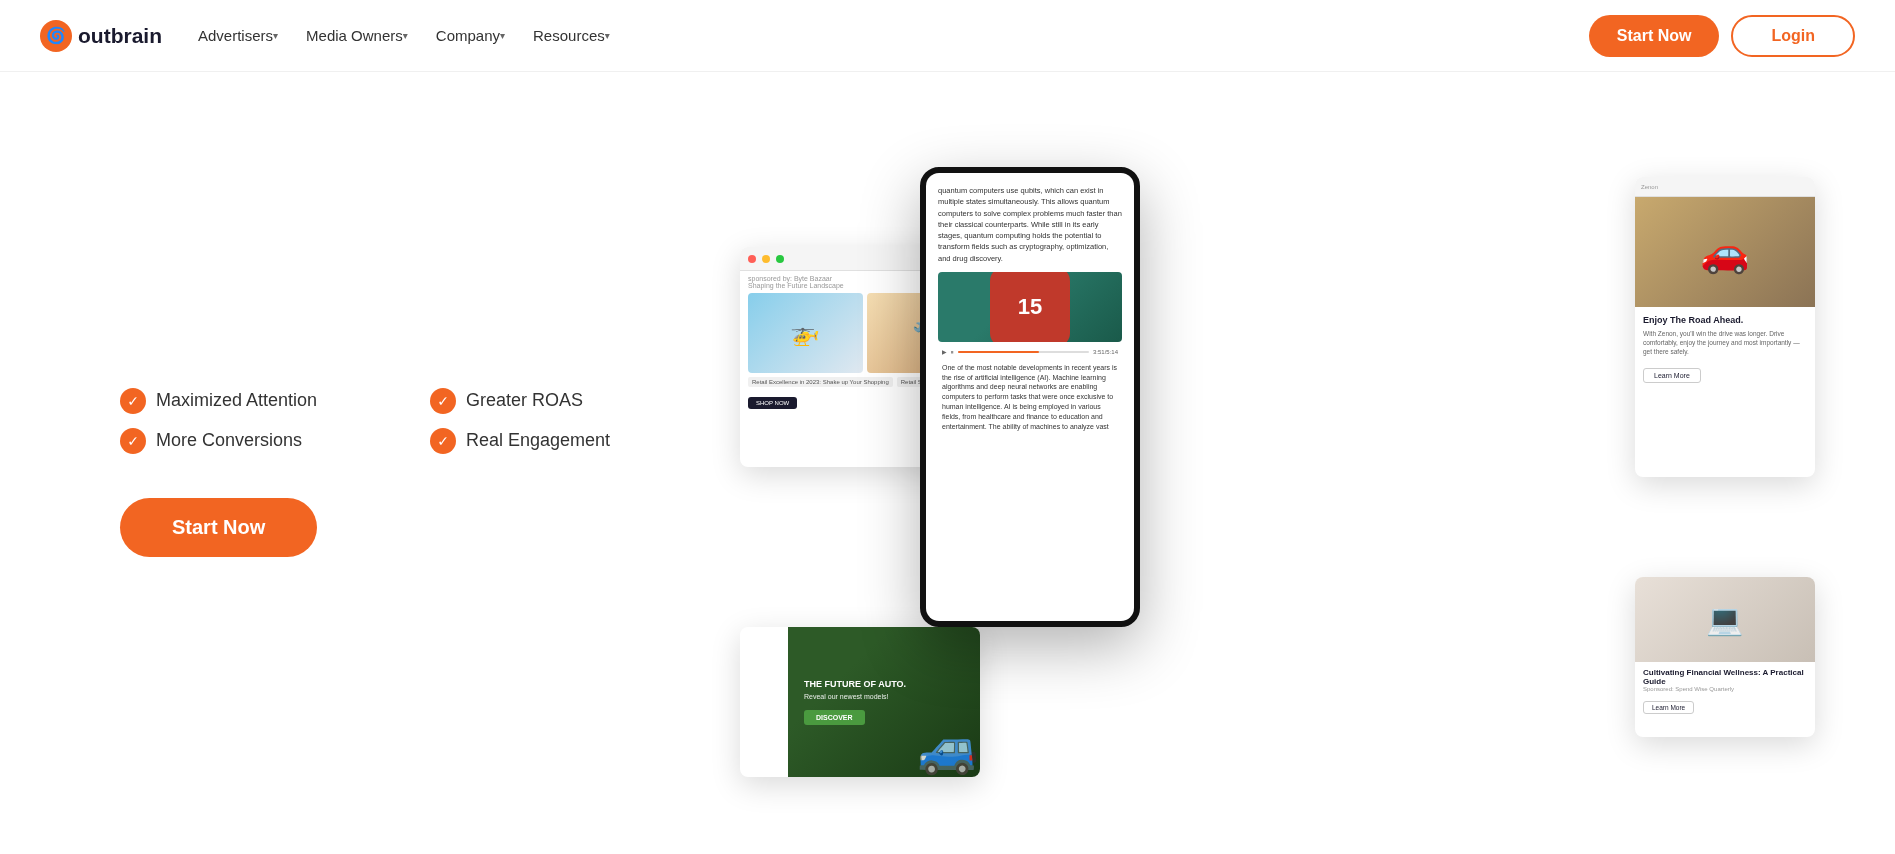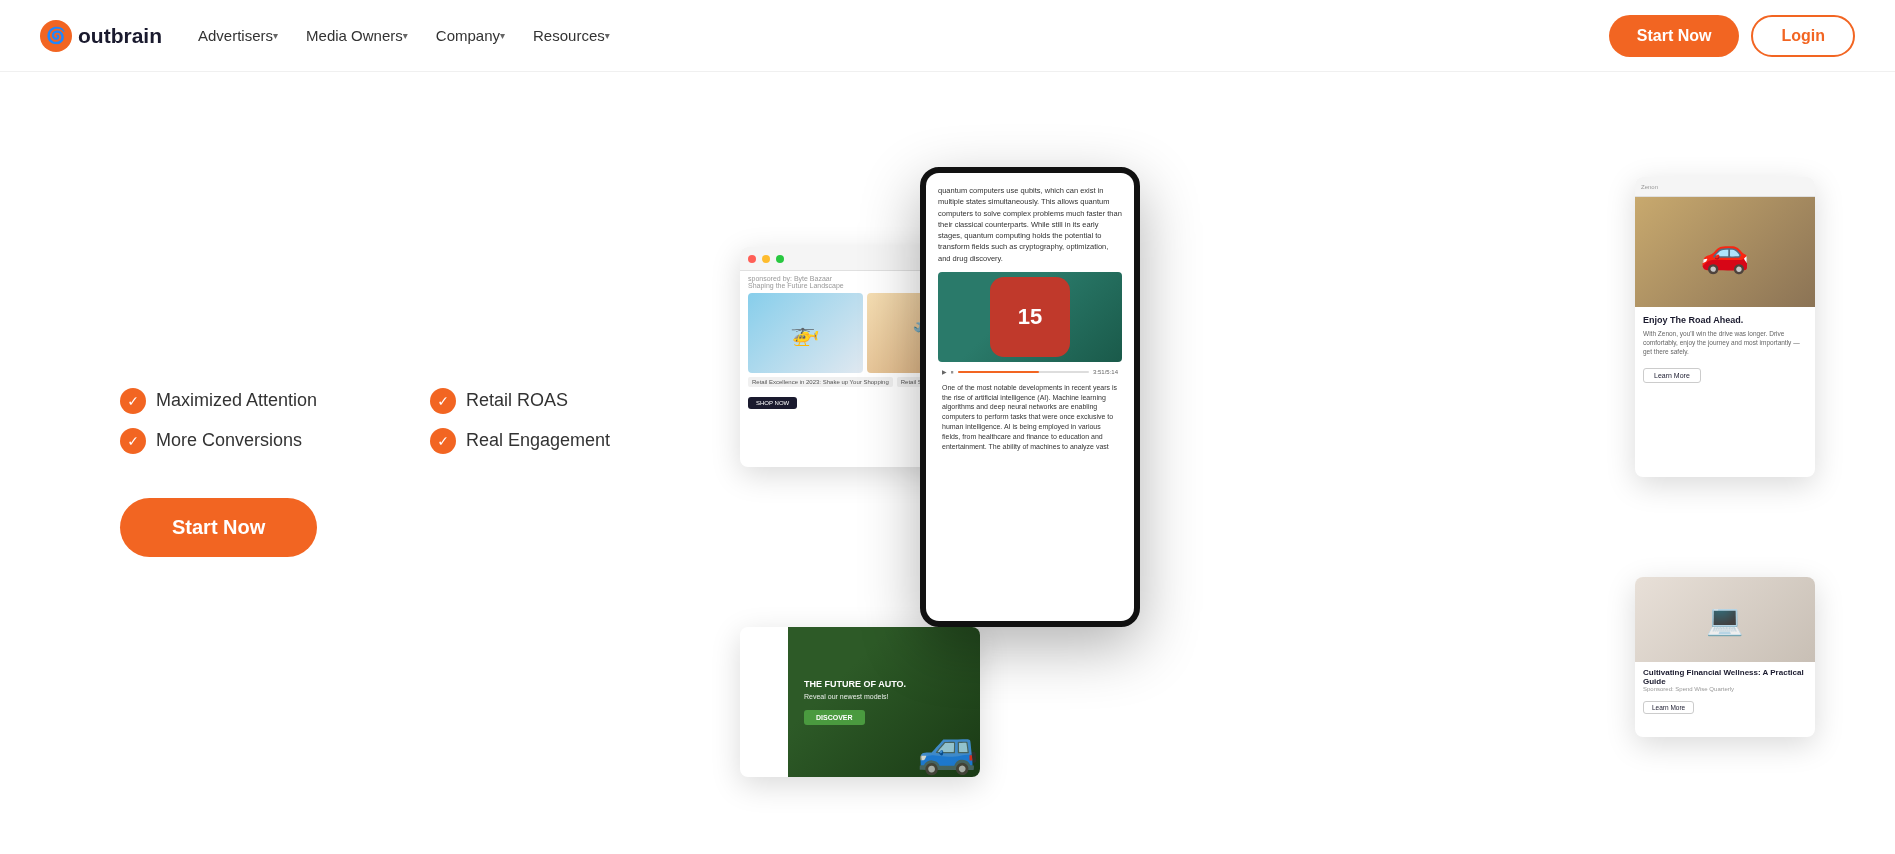--- a/index.html
+++ b/index.html
@@ -25,21 +25,21 @@
       text-decoration: none; font-weight: 400;
     }
     .chevron { font-size: 10px; color: #666; }
     .nav-right { display: flex; align-items: center; gap: 12px; }
     .btn-start-nav {
       background: #f26522; color: #fff; border: none; border-radius: 30px;
       padding: 12px 28px; font-size: 16px; font-weight: 600; cursor: pointer;
     }
     .btn-login {
       background: #fff; color: #f26522; border: 2px solid #f26522; border-radius: 30px;
-      padding: 10px 28px; font-size: 16px; font-weight: 600; cursor: pointer;
+      padding: 10px 38px; font-size: 16px; font-weight: 600; cursor: pointer;
     }
 
     
     .hero {
       display: flex; align-items: center; min-height: 780px;
       padding: 60px 80px 40px 120px; position: relative; overflow: hidden;
     }
     .hero-content { flex: 0 0 580px; z-index: 2; }
     .hero-title {
       font-size: 58px; font-weight: 800; color: #1a1a2e; line-height: 1.1;
@@ -72,21 +72,21 @@
       overflow: hidden; z-index: 3;
     }
     .phone-screen {
       width: 100%; height: 100%; background: #fff; overflow: hidden; position: relative;
     }
     .phone-article {
       padding: 12px; font-size: 7.5px; color: #333; line-height: 1.5;
     }
     .phone-article-text { margin-bottom: 8px; }
     .phone-video-thumb {
-      width: 100%; height: 90px; background: linear-gradient(135deg, #2a7a6a 40%, #1a5a4a);
+      width: 100%; height: 70px; background: linear-gradient(135deg, #2a7a6a 40%, #1a5a4a);
       border-radius: 4px; display: flex; align-items: center; justify-content: center;
       position: relative; overflow: hidden; margin-bottom: 4px;
     }
     .watch-img {
       width: 80px; height: 80px; background: #c0392b; border-radius: 14px;
       display: flex; align-items: center; justify-content: center;
       color: #fff; font-size: 22px; font-weight: 700;
     }
     .video-controls {
       display: flex; align-items: center; gap: 4px;
@@ -243,21 +243,21 @@
 
 <section class="hero">
   <div class="hero-content">
     <div class="hero-features">
       <div class="feature-item">
         <div class="check-icon">✓</div>
         <span>Maximized Attention</span>
       </div>
       <div class="feature-item">
         <div class="check-icon">✓</div>
-        <span>Retail ROAS</span>
+        <span>Greater ROAS</span>
       </div>
       <div class="feature-item">
         <div class="check-icon">✓</div>
         <span>More Conversions</span>
       </div>
       <div class="feature-item">
         <div class="check-icon">✓</div>
         <span>Real Engagement</span>
       </div>
     </div>

